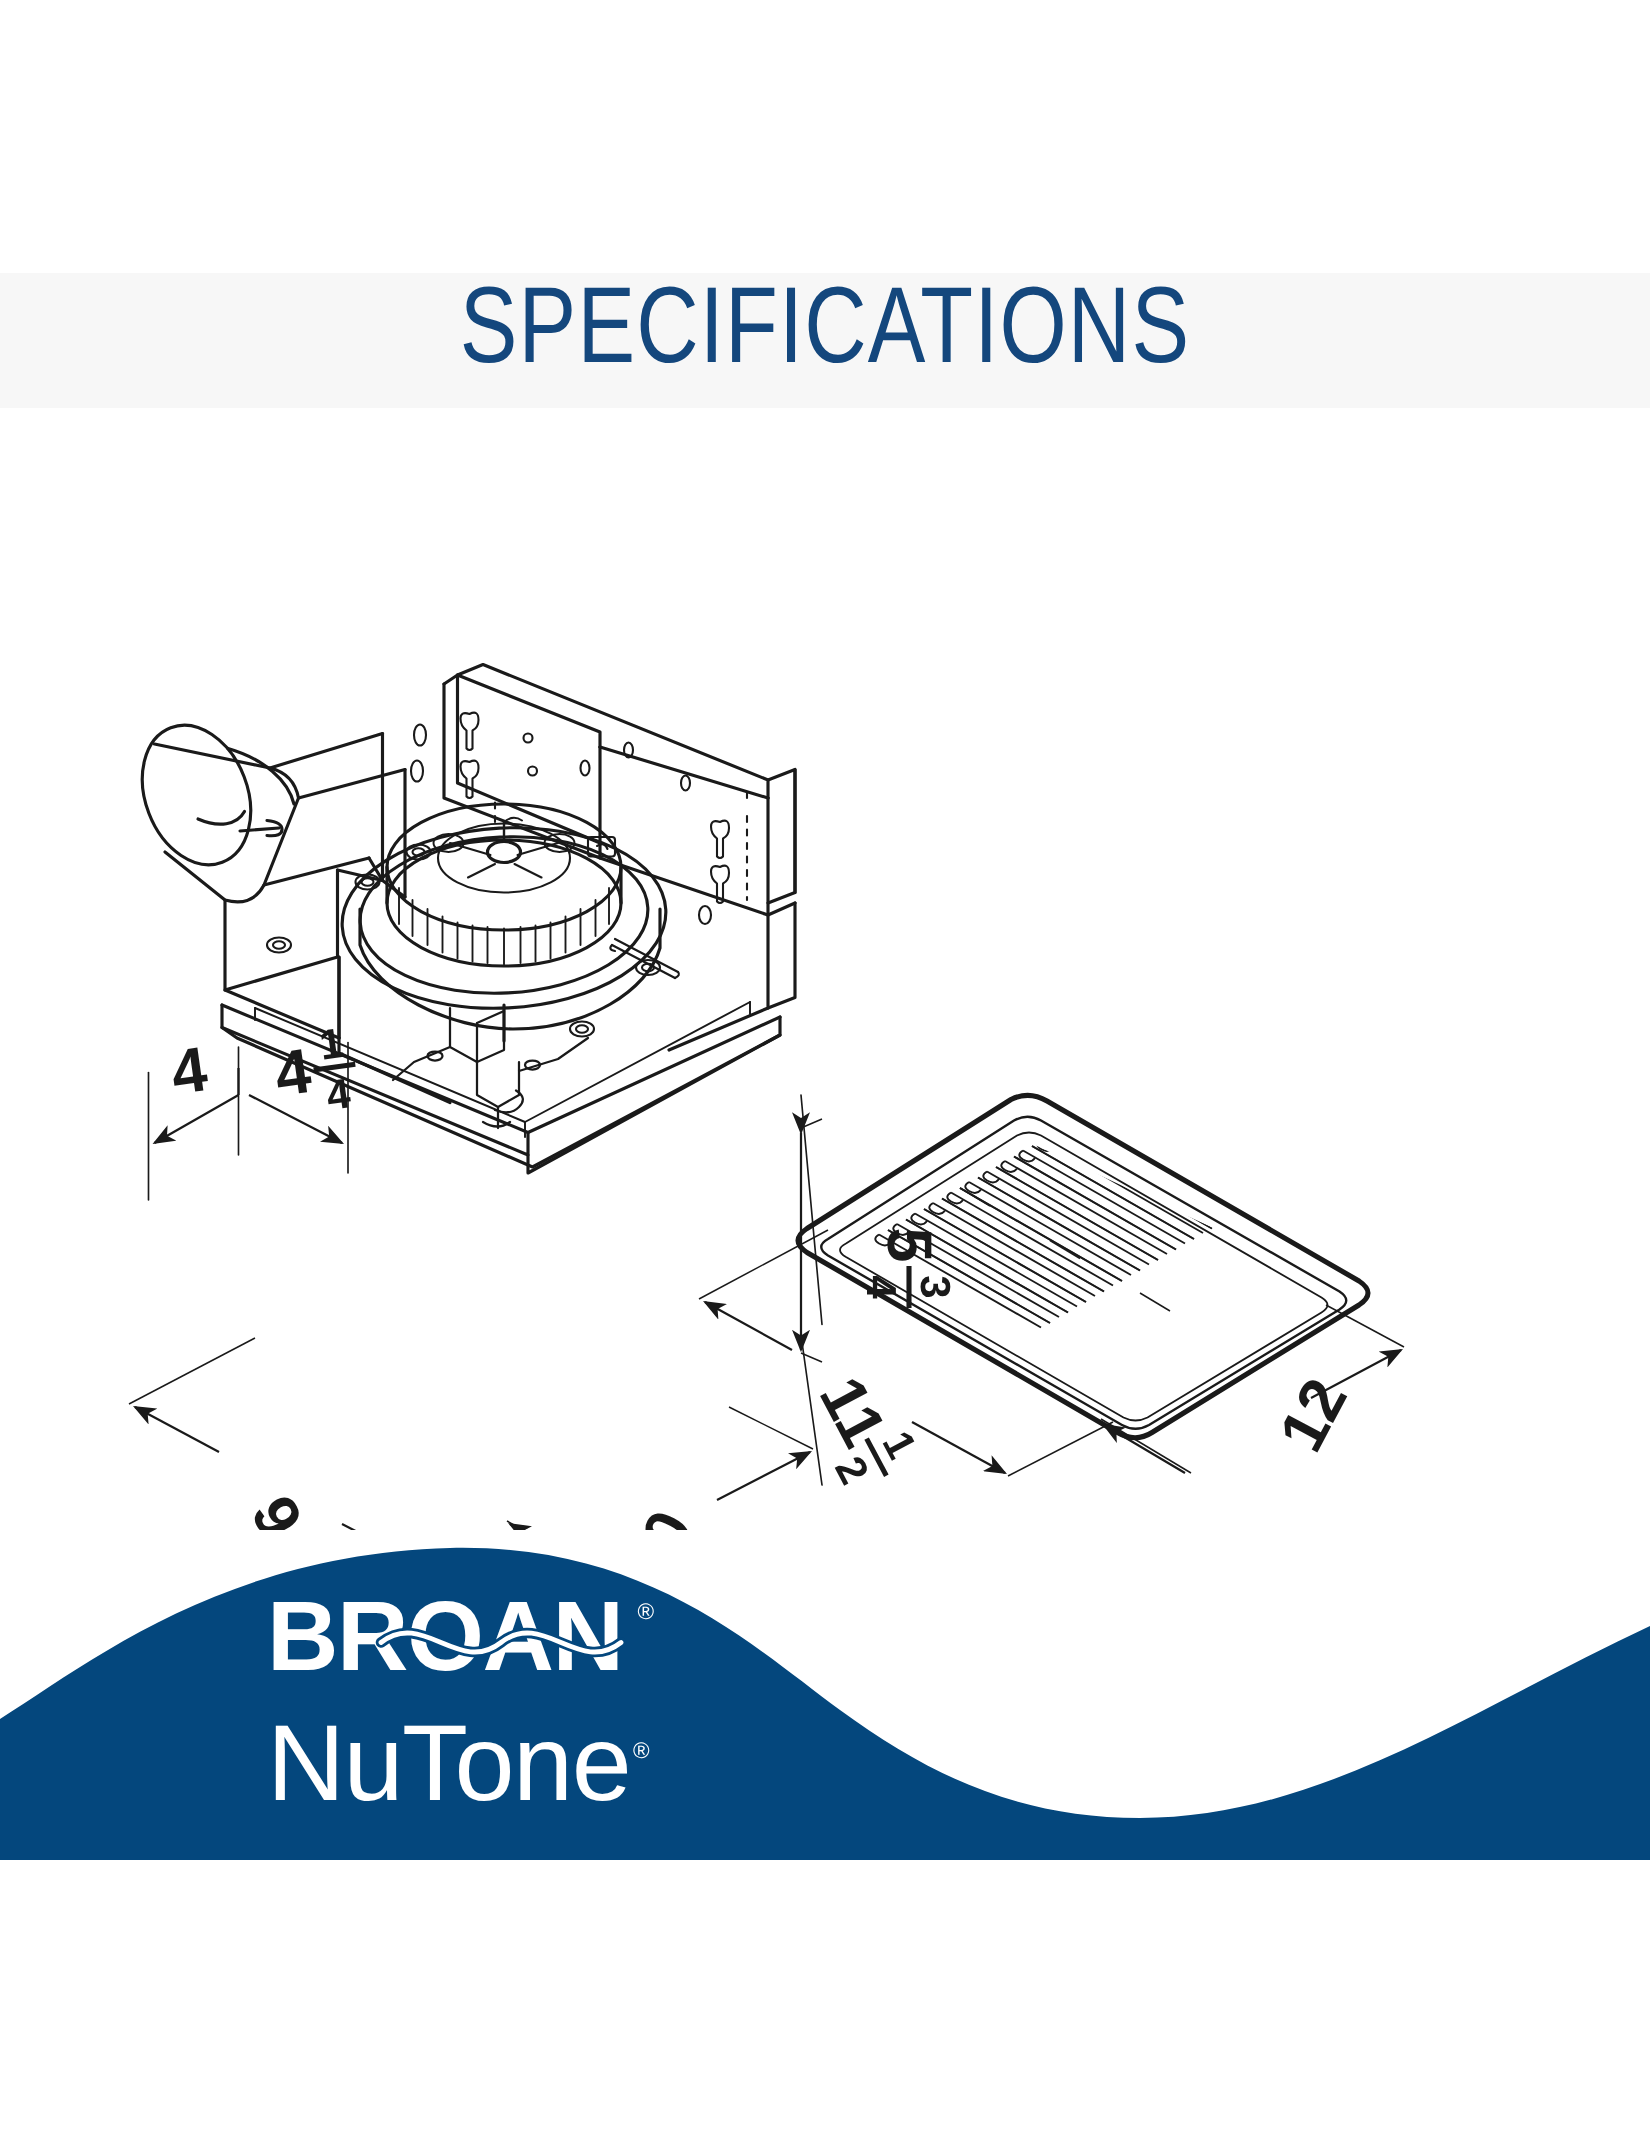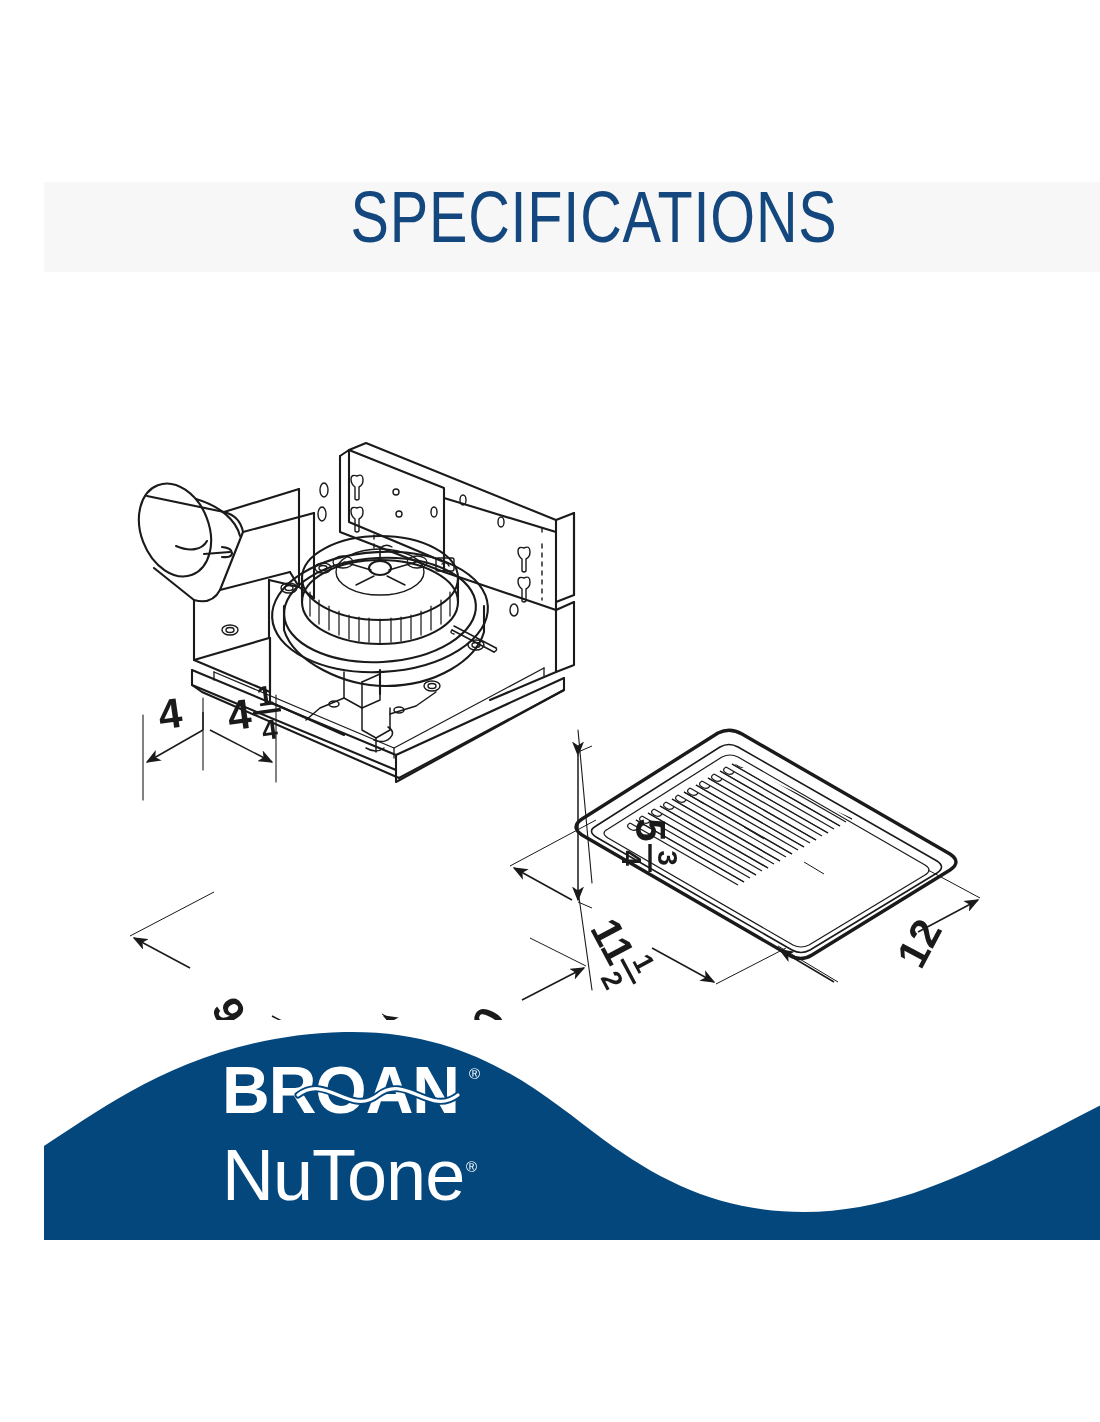--- a/index.html
+++ b/index.html
@@ -3,21 +3,21 @@
 <meta charset="utf-8">
 <style>
   html,body{margin:0;padding:0;}
   body{
     width:1100px;height:1422px;
     background:#ffffff;
     font-family:"Liberation Sans",sans-serif;
     overflow:hidden;
     position:relative;
   }
-  .page{position:absolute;inset:0;margin-left:44px;}
+  .page{position:absolute;inset:0;}
 
   
   .header-band{
     position:absolute;left:0;top:182px;width:1100px;height:90px;
     background:#f7f7f7;
   }
   .page-title{
     position:absolute;left:0;top:176px;width:1100px;
     text-align:center;
     font-family:"Liberation Sans",sans-serif;

